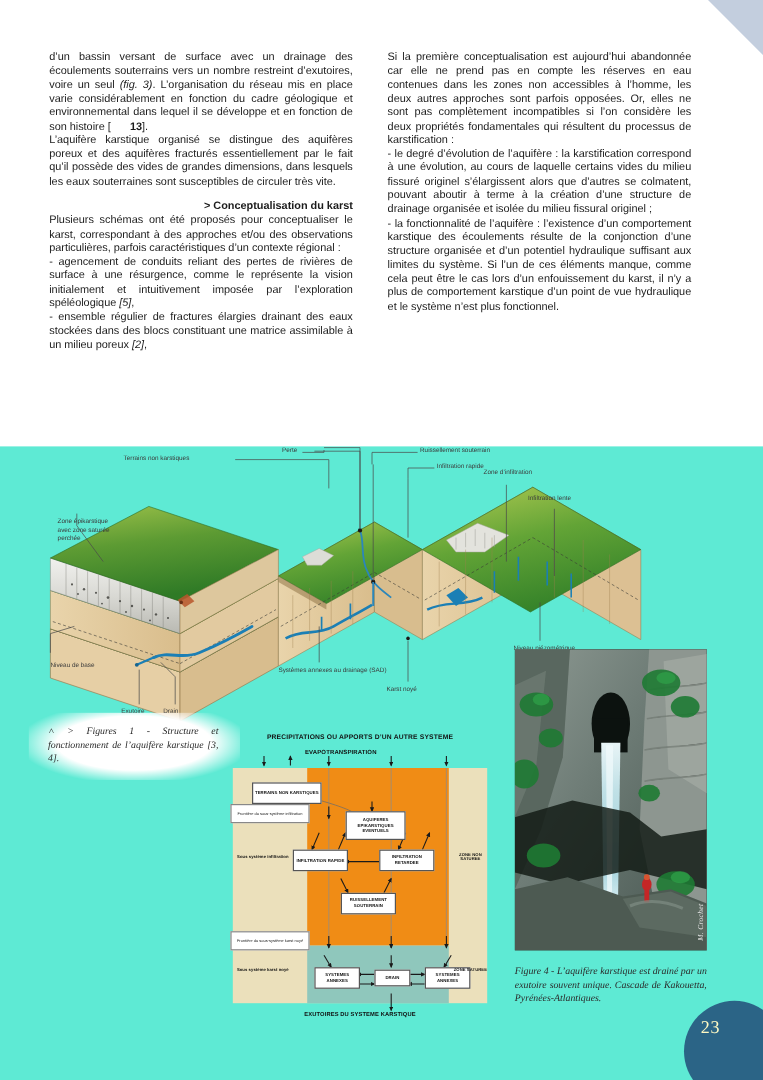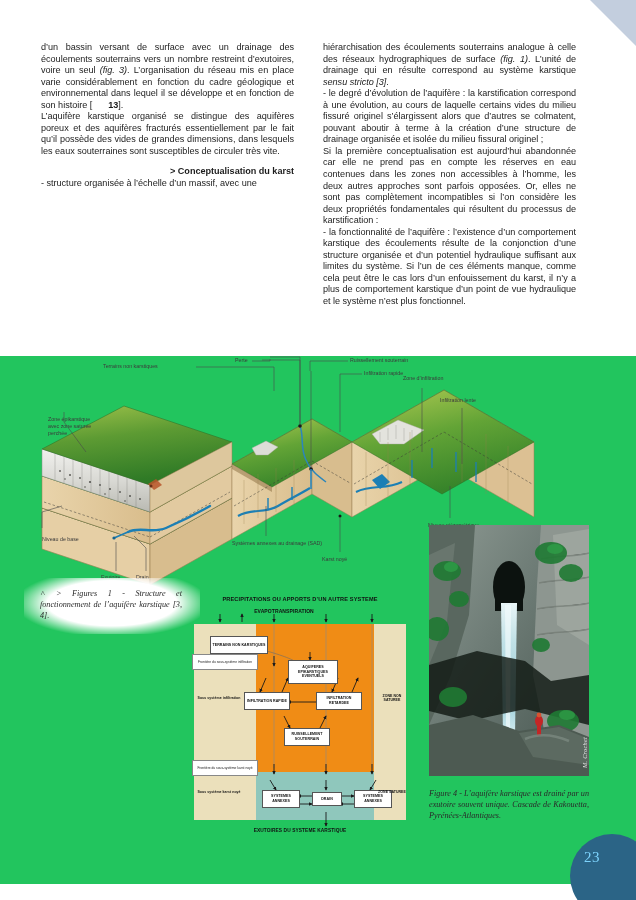--- a/index.html
+++ b/index.html
@@ -60,24 +60,24 @@
     text-align: right;
     font-size: 9.1px;
   }
   .it { font-style: italic; }
   .bd { font-weight: bold; padding-left: 16px; }
 
   
   .figure-band {
     position: absolute;
     left: 0;
-    top: 356px;
+    top: 372px;
     width: 636px;
     height: 528px;
-    background: #22c55e;
+    background: #5eead4;
     overflow: hidden;
   }
 
   
   .fig1 {
     position: absolute;
     left: 0;
     top: 0;
     width: 636px;
     height: 235px;
@@ -257,42 +257,43 @@
     border-radius: 50%;
     background: #2b6486;
     z-index: 6;
   }
   .page-badge span {
     position: absolute;
     left: 14px;
     top: 15px;
     font-family: "Liberation Serif", serif;
     font-size: 15px;
-    color: #7dd3fc;
+    color: #fef9c3;
     letter-spacing: 0.5px;
   }
 </style>
 </head>
 <body>
 
 <div class="corner-triangle"></div>
 
 <div class="text-area">
 
   <div class="col col-left">
     <p class="para">d’un bassin versant de surface avec un drainage des écoulements souterrains vers un nombre restreint d’exutoires, voire un seul <span class="it">(fig. 3)</span>. L’organisation du réseau mis en place varie considérablement en fonction du cadre géologique et environnemental dans lequel il se développe et en fonction de son histoire [<span class="bd">13</span>].</p>
     <p class="para">L’aquifère karstique organisé se distingue des aquifères poreux et des aquifères fracturés essentiellement par le fait qu’il possède des vides de grandes dimensions, dans lesquels les eaux souterraines sont susceptibles de circuler très vite.</p>
     <p class="heading">&gt; Conceptualisation du karst</p>
-    <p class="para">- structure organisée à l’échelle d’un massif, avec une</p>
+    <p class="para">Plusieurs schémas ont été proposés pour conceptualiser le karst, correspondant à des approches et/ou des observations particulières, parfois caractéristiques d’un contexte régional :</p>
+    <p class="para">- agencement de conduits reliant des pertes de rivières de surface à une résurgence, comme le représente la vision initialement et intuitivement imposée par l’exploration spéléologique <span class="it">[5]</span>,</p>
+    <p class="para">- ensemble régulier de fractures élargies drainant des eaux stockées dans des blocs constituant une matrice assimilable à un milieu poreux <span class="it">[2]</span>,</p>
   </div>
 
   <div class="col col-right">
-    <p class="para">hiérarchisation des écoulements souterrains analogue à celle des réseaux hydrographiques de surface <span class="it">(fig. 1)</span>. L’unité de drainage qui en résulte correspond au système karstique <span class="it">sensu stricto [3]</span>.</p>
+    <p class="para">Si la première conceptualisation est aujourd’hui abandonnée car elle ne prend pas en compte les réserves en eau contenues dans les zones non accessibles à l’homme, les deux autres approches sont parfois opposées. Or, elles ne sont pas complètement incompatibles si l’on considère les deux propriétés fondamentales qui résultent du processus de karstification :</p>
     <p class="para">- le degré d’évolution de l’aquifère : la karstification correspond à une évolution, au cours de laquelle certains vides du milieu fissuré originel s’élargissent alors que d’autres se colmatent, pouvant aboutir à terme à la création d’une structure de drainage organisée et isolée du milieu fissural originel ;</p>
-    <p class="para">Si la première conceptualisation est aujourd’hui abandonnée car elle ne prend pas en compte les réserves en eau contenues dans les zones non accessibles à l’homme, les deux autres approches sont parfois opposées. Or, elles ne sont pas complètement incompatibles si l’on considère les deux propriétés fondamentales qui résultent du processus de karstification :</p>
     <p class="para">- la fonctionnalité de l’aquifère : l’existence d’un comportement karstique des écoulements résulte de la conjonction d’une structure organisée et d’un potentiel hydraulique suffisant aux limites du système. Si l’un de ces éléments manque, comme cela peut être le cas lors d’un enfouissement du karst, il n’y a plus de comportement karstique d’un point de vue hydraulique et le système n’est plus fonctionnel.</p>
   </div>
 </div>
 
 <div class="figure-band">
 
   <div class="fig1">
 
     <svg width="636" height="235" viewBox="0 0 636 235">
       <defs>

